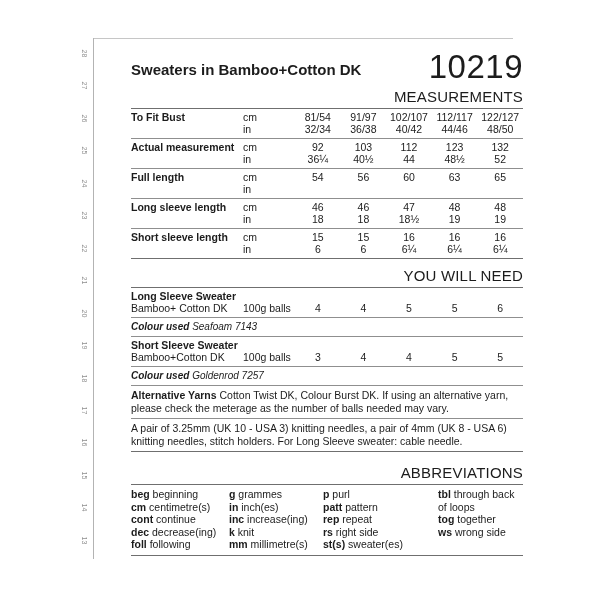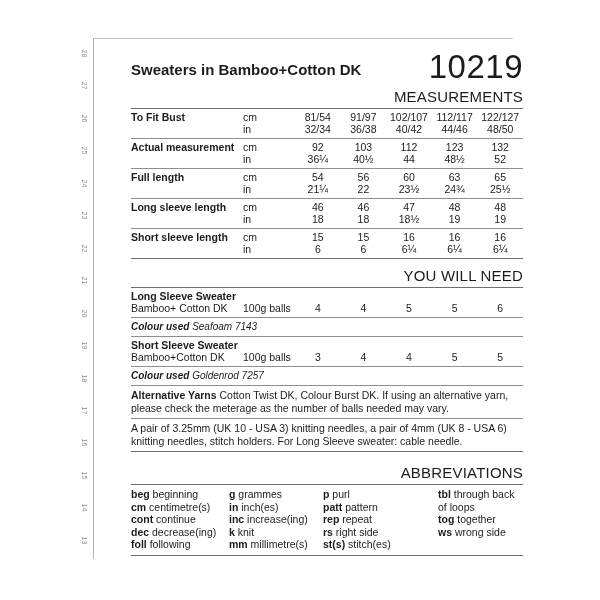--- a/index.html
+++ b/index.html
@@ -146,27 +146,20 @@
           <span class="cells">
               <span class="cell">54</span>
               <span class="cell">56</span>
               <span class="cell">60</span>
               <span class="cell">63</span>
               <span class="cell">65</span>
             </span>
         </div>
         <div class="m-line">
           <span class="unit">in</span>
-          <span class="cells">
-              <span class="cell">21¼</span>
-              <span class="cell">22</span>
-              <span class="cell">23½</span>
-              <span class="cell">24¾</span>
-              <span class="cell">25½</span>
-            </span>
         </div>
       </div>
     </div>
 
     <div class="m-row">
       <div class="m-label">Long sleeve length</div>
       <div class="m-lines">
         <div class="m-line">
           <span class="unit">cm</span>
           <span class="cells">
@@ -286,21 +279,21 @@
         <div class="abbr-line"><span class="t">in</span> <span>inch(es)</span></div>
         <div class="abbr-line"><span class="t">inc</span> <span>increase(ing)</span></div>
         <div class="abbr-line"><span class="t">k</span> <span>knit</span></div>
         <div class="abbr-line"><span class="t">mm</span> <span>millimetre(s)</span></div>
       </div>
     <div class="abbr-col">
         <div class="abbr-line"><span class="t">p</span> <span>purl</span></div>
         <div class="abbr-line"><span class="t">patt</span> <span>pattern</span></div>
         <div class="abbr-line"><span class="t">rep</span> <span>repeat</span></div>
         <div class="abbr-line"><span class="t">rs</span> <span>right side</span></div>
-        <div class="abbr-line"><span class="t">st(s)</span> <span>stitch(es)</span></div>
+        <div class="abbr-line"><span class="t">st(s)</span> <span>sweater(es)</span></div>
       </div>
     <div class="abbr-col">
         <div class="abbr-line"><span class="t">tbl</span> <span>through back</span></div>
         <div class="abbr-line"><span class="t"></span> <span>of loops</span></div>
         <div class="abbr-line"><span class="t">tog</span> <span>together</span></div>
         <div class="abbr-line"><span class="t">ws</span> <span>wrong side</span></div>
       </div>
   </div>
 
 </div>

